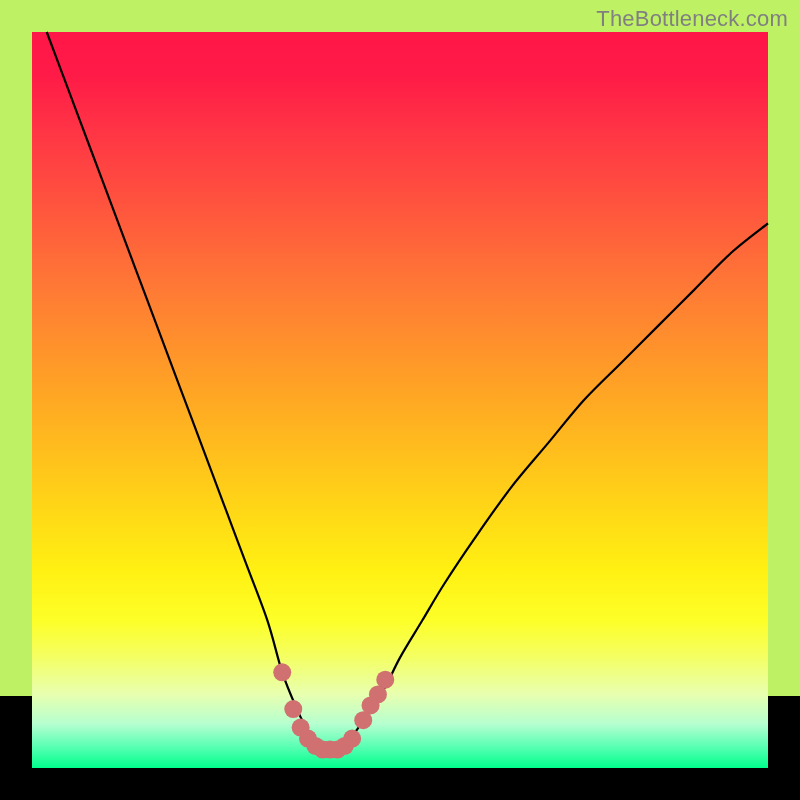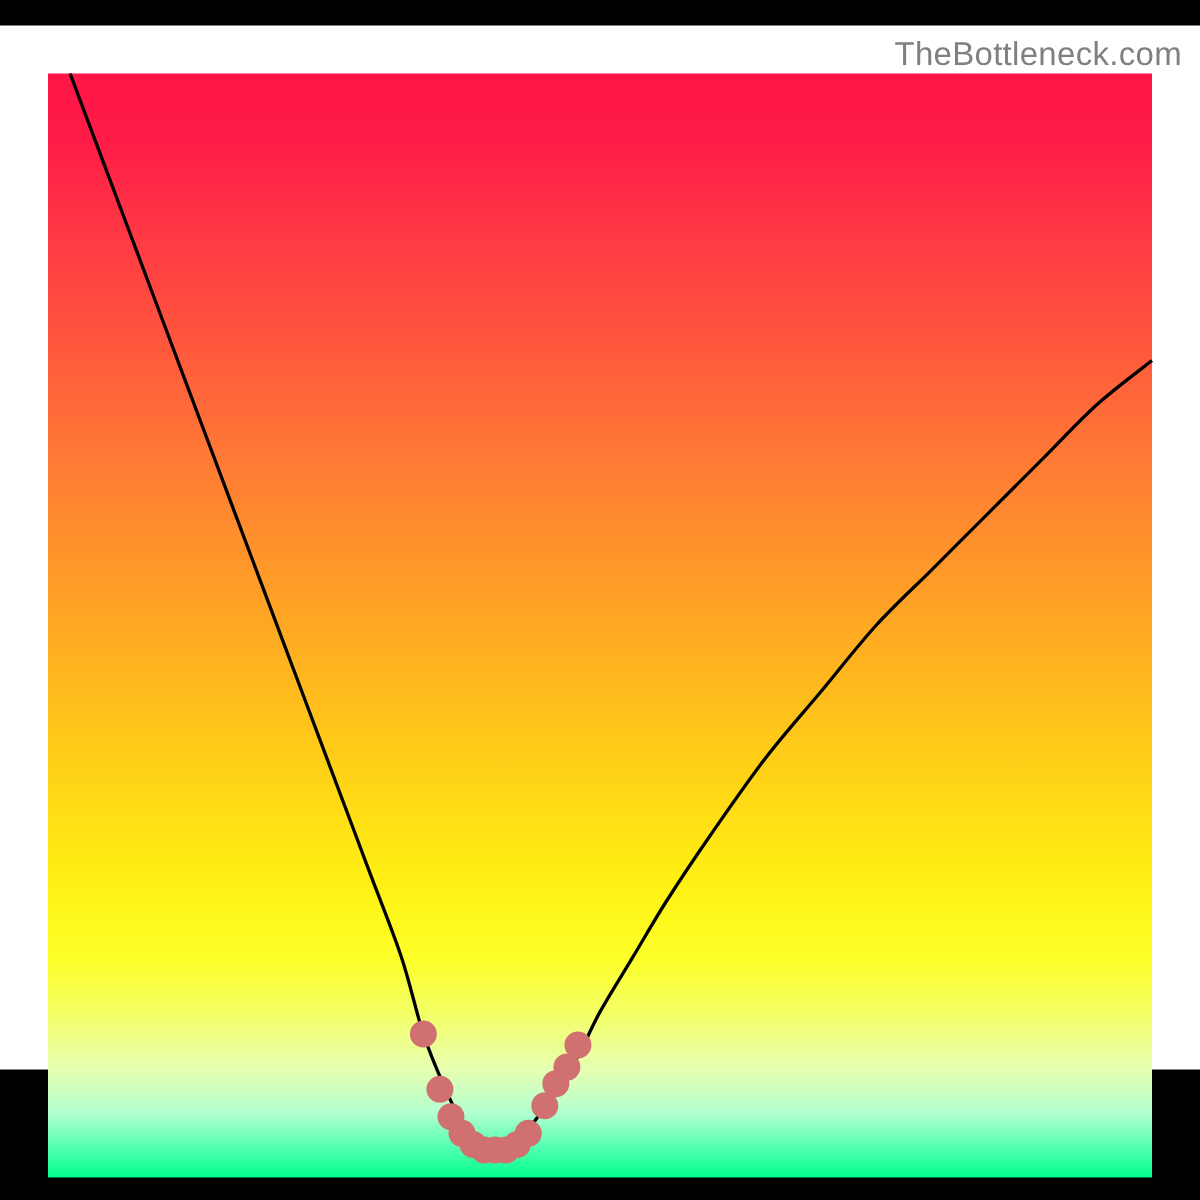--- a/index.html
+++ b/index.html
@@ -6,25 +6,25 @@
     margin: 0;
     padding: 0;
     width: 800px;
     height: 800px;
     background: #000;
     overflow: hidden;
     font-family: Arial, Helvetica, sans-serif;
   }
   .frame {
     position: absolute;
-    top: 17px;
+    top: 0;
     left: 0;
     width: 800px;
     height: 696px;
-    background: #ffffff;
+    background: #bef264;
   }
   .plot {
     position: absolute;
     top: 32px;
     left: 32px;
     width: 736px;
     height: 736px;
     
   }
   .gradient {

